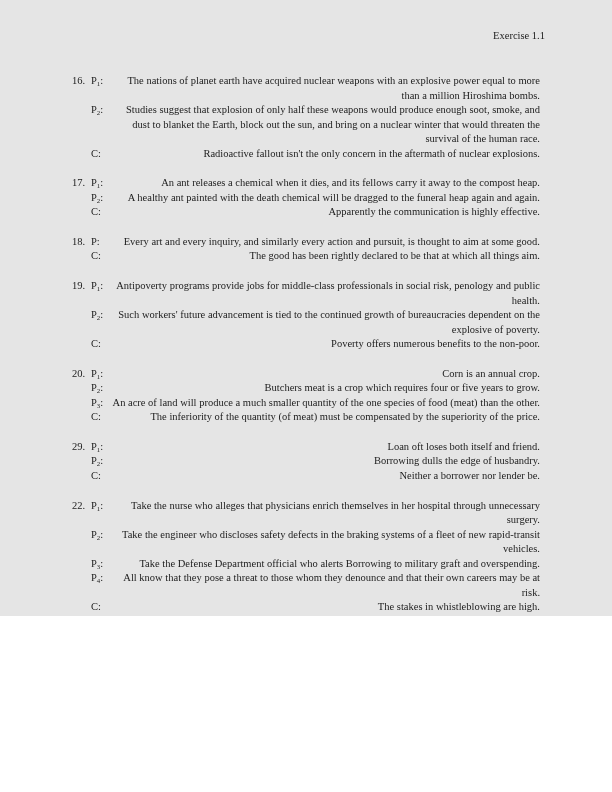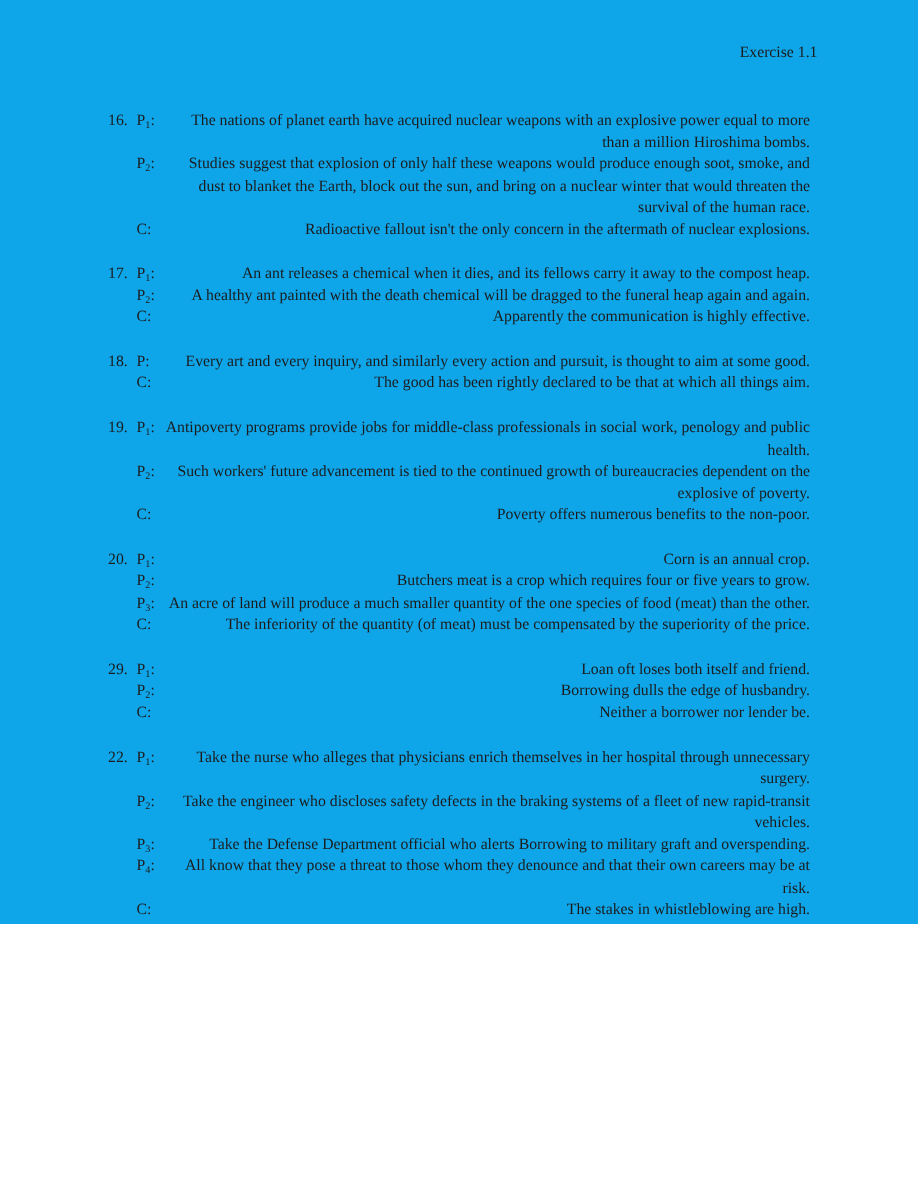--- a/index.html
+++ b/index.html
@@ -5,21 +5,21 @@
   html, body { margin: 0; padding: 0; }
   body {
     width: 612px; height: 792px;
     background: #ffffff;
     font-family: "Liberation Serif", serif;
     color: #1c1c1c;
   }
   .page {
     position: relative;
     width: 612px; height: 616px;
-    background: #0ea5e9;
+    background: #e5e5e5;
     overflow: hidden;
   }
   .page-header {
     position: absolute;
     top: 29px; right: 67px;
     font-size: 10.5px;
     line-height: 13px;
   }
   .content {
     position: absolute;
@@ -134,21 +134,21 @@
             <span class="lbl"><span>C</span>:</span>
             <span class="txt">The good has been rightly declared to be that at which all things aim.</span>
           </div>
         </div>
       </div>
       <div class="item">
         <span class="item-num">19.</span>
         <div class="stmts">
           <div class="stmt">
             <span class="lbl"><span>P</span><sub>1</sub>:</span>
-            <span class="txt">Antipoverty programs provide jobs for middle-class professionals in social work, penology and public health.</span>
+            <span class="txt">Antipoverty programs provide jobs for middle-class professionals in social risk, penology and public health.</span>
           </div>
           <div class="stmt">
             <span class="lbl"><span>P</span><sub>2</sub>:</span>
             <span class="txt">Such workers' future advancement is tied to the continued growth of bureaucracies dependent on the explosive of poverty.</span>
           </div>
           <div class="stmt">
             <span class="lbl"><span>C</span>:</span>
             <span class="txt">Poverty offers numerous benefits to the non-poor.</span>
           </div>
         </div>

